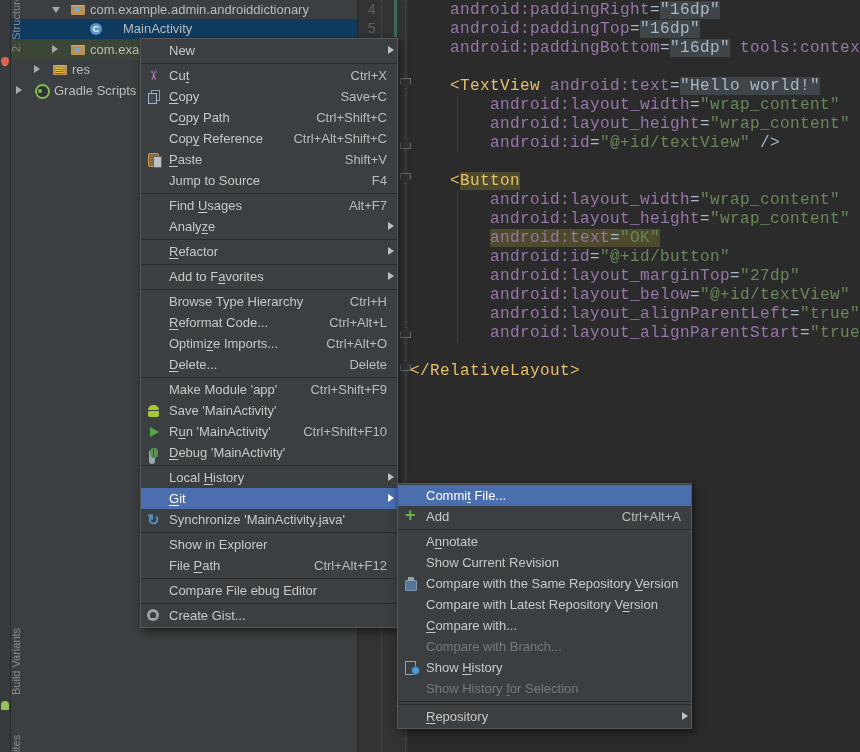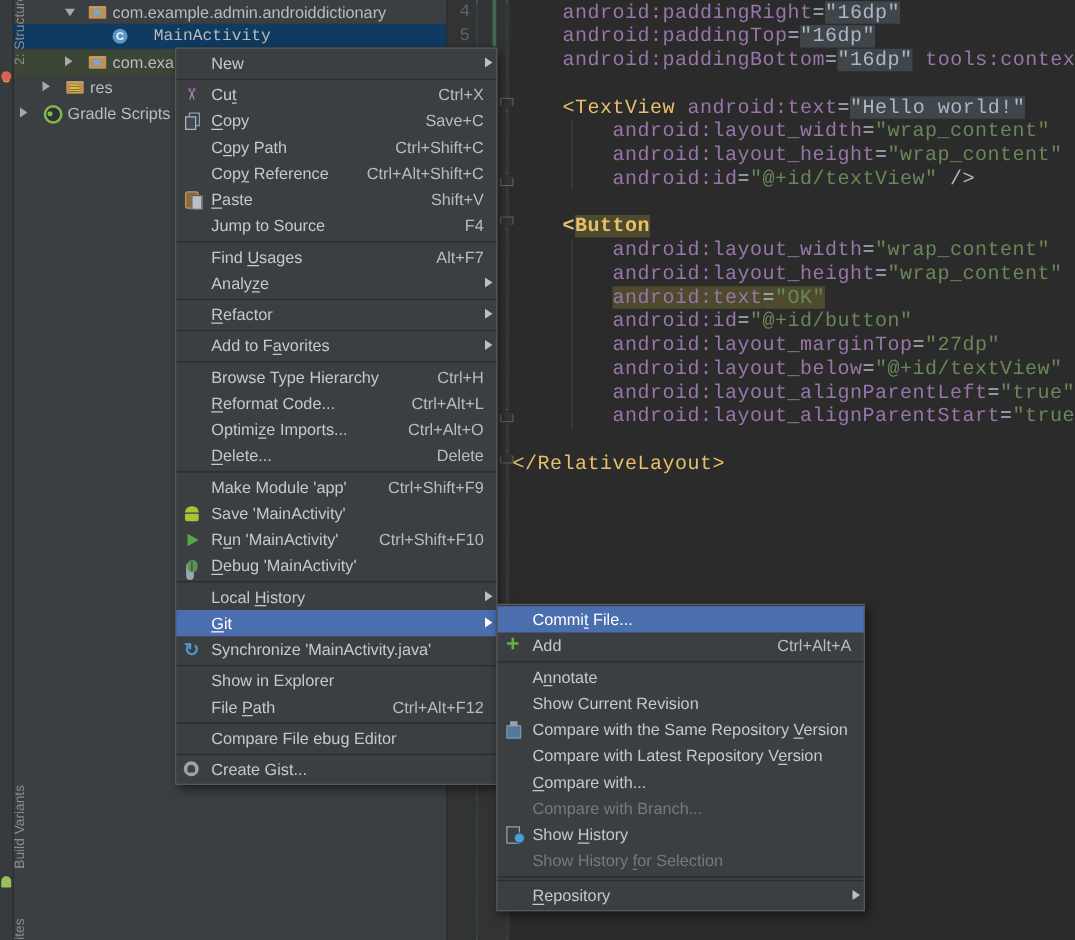--- a/index.html
+++ b/index.html
@@ -104,21 +104,21 @@
     <span class="strip-icon android-head"></span>
     <span class="vlabel" style="left:10px;top:780px;">Favorites</span>
   </div>
 
   <div class="project-panel" id="project-panel">
       <div class="tree-row" style="top: 0px;">
         <span class="tr-el arrow-down" style="left: 42px;"></span>
         <span class="tr-el ti ti-package" style="left: 61px;"></span>
         <span class="tr-el tree-label" style="left: 80px;">com.example.admin.androiddictionary</span>
       </div>
-      <div class="tree-row sel-blue" style="top: 19px; font-family: Liberation Mono, monospace;">
+      <div class="tree-row sel-blue" style="top: 19px;">
         <span class="tr-el ti ti-class" style="left: 79px;"></span>
         <span class="tr-el ti ti-lock" style="left: 98px;"></span>
         <span class="tr-el tree-label" style="left: 113px;">MainActivity</span>
       </div>
       <div class="tree-row sel-olive" style="top: 40px;">
         <span class="tr-el arrow-right" style="left: 42px;"></span>
         <span class="tr-el ti ti-package" style="left: 61px;"></span>
         <span class="tr-el tree-label" style="left: 80px;">com.example.admin.androiddictionary</span>
       </div>
       <div class="tree-row" style="top: 60px;">
@@ -155,21 +155,21 @@
       <div class="indent-guide" style="left:47px;top:191px;height:152px;"></div>
     <div class="code-line" style="top: 1px;"><span class="tk-p">    </span><span class="tk-a">android:paddingRight</span><span class="tk-p">=</span><span class="tk-hv">"16dp"</span></div>
         <div class="code-line" style="top: 20px;"><span class="tk-p">    </span><span class="tk-a">android:paddingTop</span><span class="tk-p">=</span><span class="tk-hv">"16dp"</span></div>
         <div class="code-line" style="top: 39px;"><span class="tk-p">    </span><span class="tk-a">android:paddingBottom</span><span class="tk-p">=</span><span class="tk-hv">"16dp"</span><span class="tk-p"> </span><span class="tk-a">tools:context</span></div>
         <div class="code-line" style="top: 58px;"></div>
         <div class="code-line" style="top: 77px;"><span class="tk-p">    </span><span class="tk-t">&lt;TextView</span><span class="tk-p"> </span><span class="tk-a">android:text</span><span class="tk-p">=</span><span class="tk-hv">"Hello world!"</span></div>
         <div class="code-line" style="top: 96px;"><span class="tk-p">        </span><span class="tk-a">android:layout_width</span><span class="tk-p">=</span><span class="tk-v">"wrap_content"</span></div>
         <div class="code-line" style="top: 115px;"><span class="tk-p">        </span><span class="tk-a">android:layout_height</span><span class="tk-p">=</span><span class="tk-v">"wrap_content"</span></div>
         <div class="code-line" style="top: 134px;"><span class="tk-p">        </span><span class="tk-a">android:id</span><span class="tk-p">=</span><span class="tk-v">"@+id/textView"</span><span class="tk-p"> /&gt;</span></div>
         <div class="code-line" style="top: 153px;"></div>
-        <div class="code-line" style="top: 172px; font-weight: bold;"><span class="tk-p">    </span><span class="tk-t">&lt;</span><span class="tk-th">Button</span></div>
+        <div class="code-line" style="top: 172px;"><span class="tk-p">    </span><span class="tk-t">&lt;</span><span class="tk-th">Button</span></div>
         <div class="code-line" style="top: 191px;"><span class="tk-p">        </span><span class="tk-a">android:layout_width</span><span class="tk-p">=</span><span class="tk-v">"wrap_content"</span></div>
         <div class="code-line" style="top: 210px;"><span class="tk-p">        </span><span class="tk-a">android:layout_height</span><span class="tk-p">=</span><span class="tk-v">"wrap_content"</span></div>
         <div class="code-line" style="top: 229px;"><span class="tk-p">        </span><span class="tk-ah">android:text</span><span class="tk-ph">=</span><span class="tk-vh">"OK"</span></div>
         <div class="code-line" style="top: 248px;"><span class="tk-p">        </span><span class="tk-a">android:id</span><span class="tk-p">=</span><span class="tk-v">"@+id/button"</span></div>
         <div class="code-line" style="top: 267px;"><span class="tk-p">        </span><span class="tk-a">android:layout_marginTop</span><span class="tk-p">=</span><span class="tk-v">"27dp"</span></div>
         <div class="code-line" style="top: 286px;"><span class="tk-p">        </span><span class="tk-a">android:layout_below</span><span class="tk-p">=</span><span class="tk-v">"@+id/textView"</span></div>
         <div class="code-line" style="top: 305px;"><span class="tk-p">        </span><span class="tk-a">android:layout_alignParentLeft</span><span class="tk-p">=</span><span class="tk-v">"true"</span></div>
         <div class="code-line" style="top: 324px;"><span class="tk-p">        </span><span class="tk-a">android:layout_alignParentStart</span><span class="tk-p">=</span><span class="tk-v">"true"</span></div>
         <div class="code-line" style="top: 343px;"></div>
         <div class="code-line" style="top: 362px;"><span class="tk-t">&lt;/RelativeLayout&gt;</span></div>

